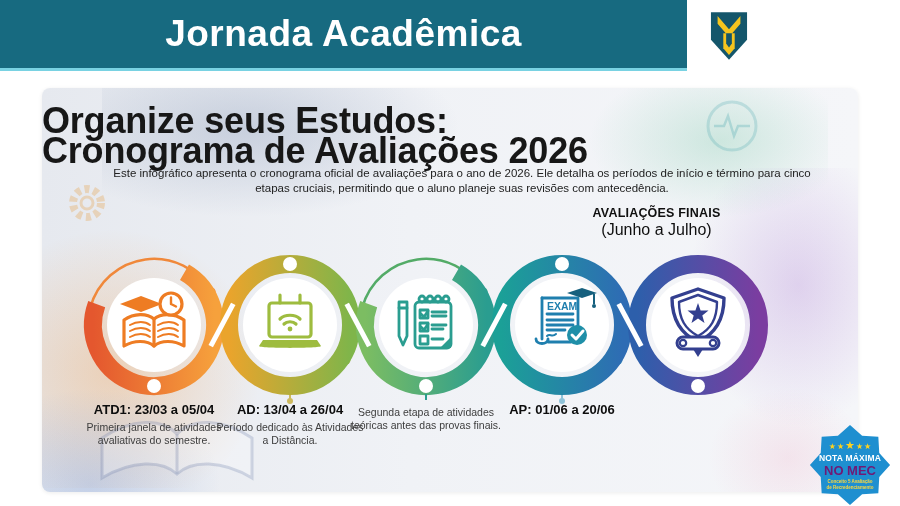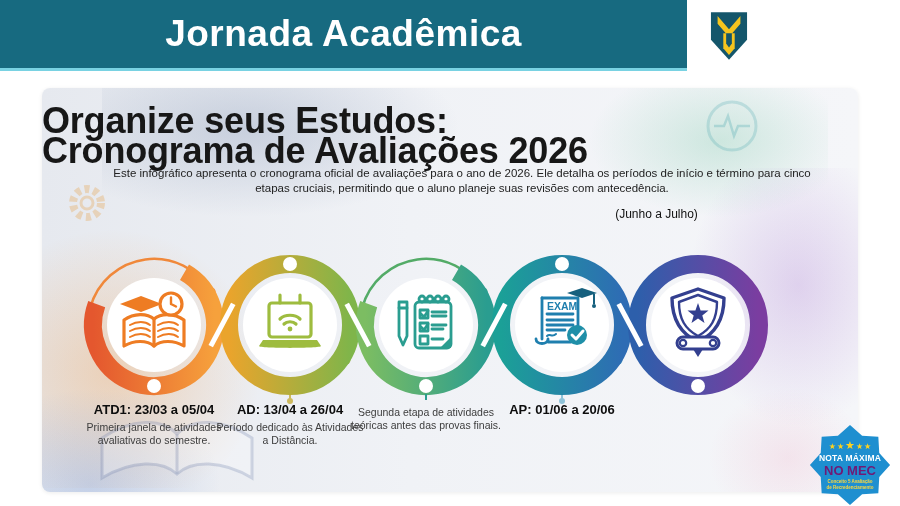--- a/index.html
+++ b/index.html
@@ -43,21 +43,21 @@
   }
   .t1{top:12px;} .t2{top:42px;}
   .info-subtitle{
     position:absolute;left:70px;top:78px;width:700px;text-align:center;
     font-size:11.5px;line-height:1.3;color:#222222;
   }
   .finals{
     position:absolute;left:497px;top:118px;width:235px;text-align:center;color:#101010;
   }
   .finals-main{font-size:12.5px;font-weight:bold;letter-spacing:.2px;}
-  .finals-sub{font-size:12px;margin-top:1px;}
+  .finals-sub{font-size:16px;margin-top:1px;}
   .timeline{position:absolute;left:0;top:155px;width:816px;height:168px;}
   .milestone{
     position:absolute;top:314px;width:154px;text-align:center;
   }
   .ms-title{font-size:13px;font-weight:bold;color:#0d0d0d;}
   .ms-desc{font-size:10.5px;color:#3d3d3d;line-height:1.25;margin-top:4px;}
   .m0{left:35px;} .m1{left:171px;} .m2{left:307px;} .m3{left:443px;} .m4{left:579px;}
   
   .badge{
     position:absolute;left:806px;top:424px;width:88px;height:82px;
@@ -110,20 +110,21 @@
   <svg class="faint" style="left:50px;top:320px;" width="170" height="84" viewBox="0 0 170 84">
     <path d="M10,30 C40,10 70,10 85,26 C100,10 130,10 160,30 L160,70 C130,52 100,52 85,66 C70,52 40,52 10,70 Z" fill="rgba(255,255,255,.55)" stroke="rgba(90,110,160,.5)" stroke-width="3"></path>
     <line x1="85" y1="26" x2="85" y2="66" stroke="rgba(90,110,160,.5)" stroke-width="3"></line>
   </svg>
 
   <div class="info-title t1">Organize seus Estudos:</div>
   <div class="info-title t2">Cronograma de Avaliações 2026</div>
   <div class="info-subtitle">Este infográfico apresenta o cronograma oficial de avaliações para o ano de 2026. Ele detalha os períodos de início e término para cinco etapas cruciais, permitindo que o aluno planeje suas revisões com antecedência.</div>
 
   <div class="finals">
+    <div class="finals-main">AVALIAÇÕES FINAIS</div>
     <div class="finals-sub">(Junho a Julho)</div>
   </div>
 
   <svg class="timeline" viewBox="0 0 816 168">
     <defs>
       <linearGradient id="g1" x1="0" y1="0" x2="1" y2="0">
           <stop offset="0" stop-color="#e4572e"></stop>
           <stop offset="1" stop-color="#f6a13c"></stop>
         </linearGradient>
       <linearGradient id="g2" x1="0" y1="0" x2="1" y2="0">

